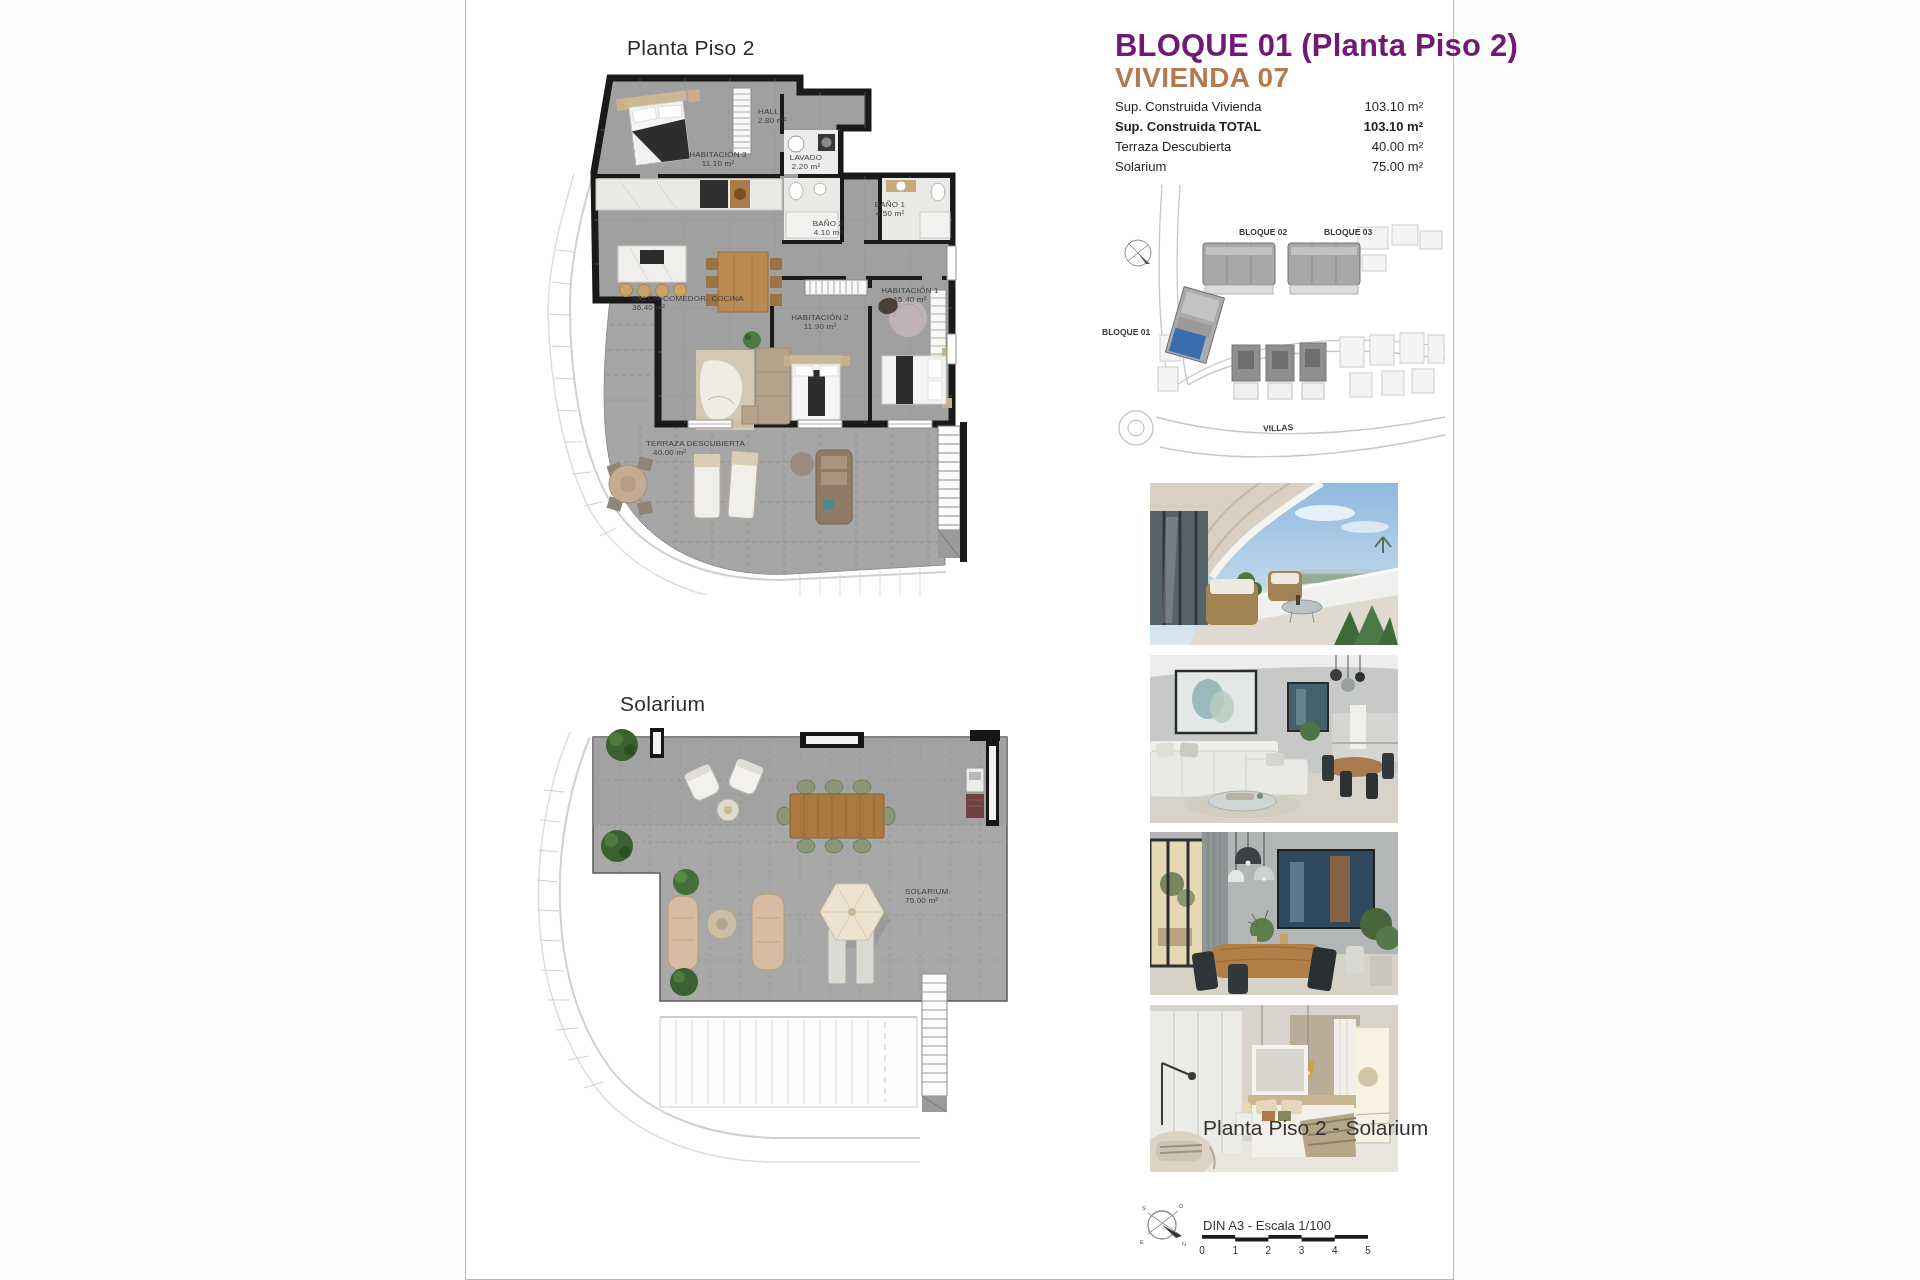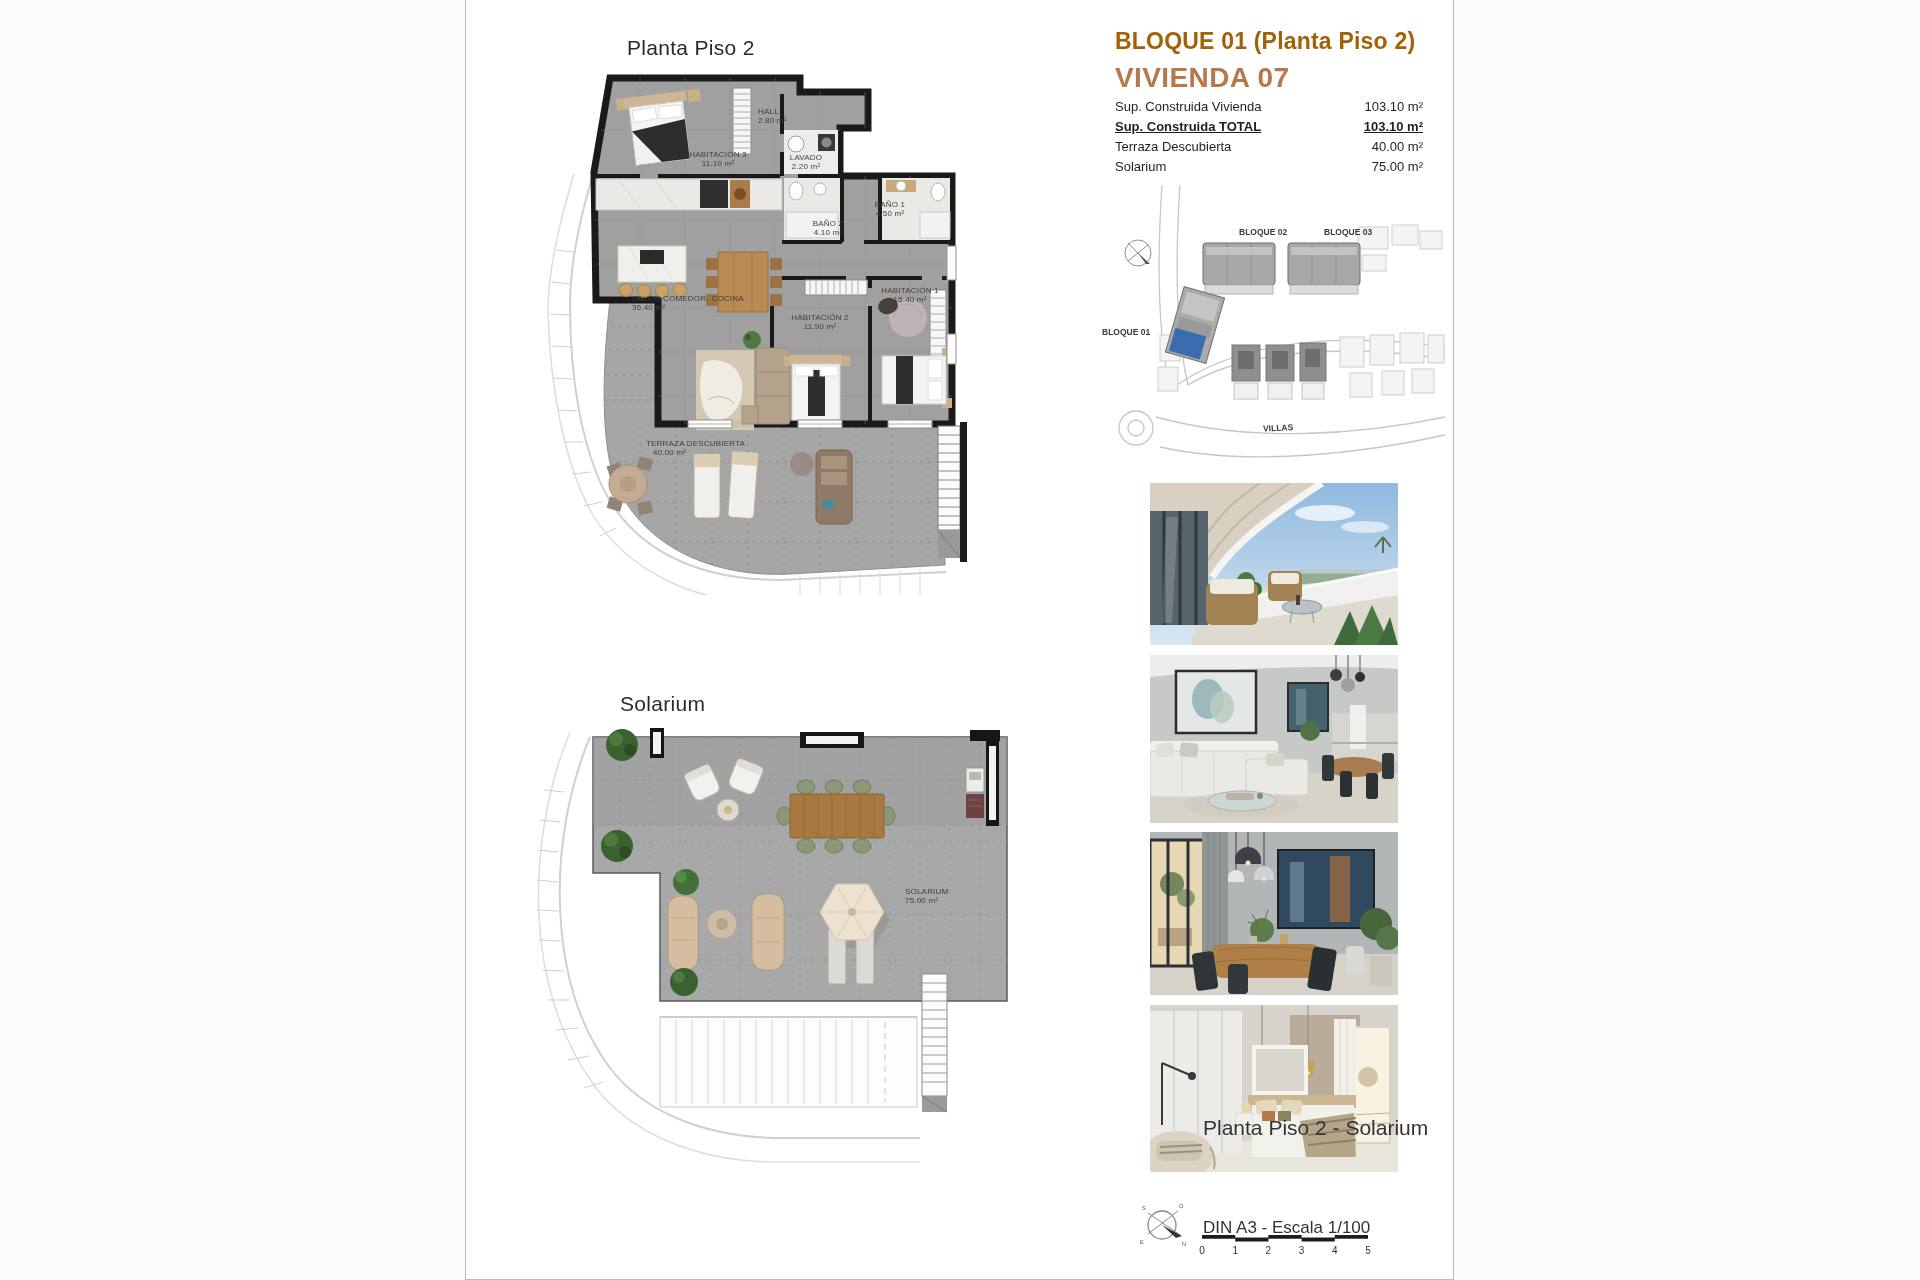--- a/index.html
+++ b/index.html
@@ -4,27 +4,27 @@
 <style>
   html,body{margin:0;padding:0;}
   body{
     width:1920px;height:1280px;position:relative;overflow:hidden;
     background:#fcfcfc;font-family:"Liberation Sans",sans-serif;color:#222;
   }
   .page{position:absolute;left:465px;top:-14px;width:987px;height:1292px;
         background:#ffffff;border:1px solid #b9b9b9;}
   .abs{position:absolute;}
   .plan-title{font-size:21px;font-weight:500;color:#2a2a2a;letter-spacing:.3px;}
-  .hdr-title{font-size:23px;font-weight:700;color:#a16207;letter-spacing:.2px;}
+  .hdr-title{font-size:31px;font-weight:700;color:#701a75;letter-spacing:.2px;}
   .hdr-unit{font-size:28px;font-weight:700;letter-spacing:.4px;}
   .area-table{width:308px;font-size:13px;color:#1f1f1f;}
   .area-row{display:flex;justify-content:space-between;line-height:20px;}
-  .area-row.bold{font-weight:700;text-decoration:underline;}
+  .area-row.bold{font-weight:700;}
   .foot-title{font-size:21px;font-weight:500;color:#333;}
-  .foot-sub{font-size:17px;color:#333;}
+  .foot-sub{font-size:13px;color:#333;}
   svg text.pl{font-family:"Liberation Sans",sans-serif;font-size:8px;fill:#3d3d3d;letter-spacing:.2px;}
   svg text.site{font-family:"Liberation Sans",sans-serif;font-size:8.5px;font-weight:700;fill:#3b3b3b;}
   svg text.tick{font-family:"Liberation Sans",sans-serif;font-size:10px;fill:#333;}
   svg text.cmp{font-family:"Liberation Sans",sans-serif;font-size:5.5px;fill:#555;}
 </style>
 </head>
 <body>
 
 <div class="page"></div>
 

